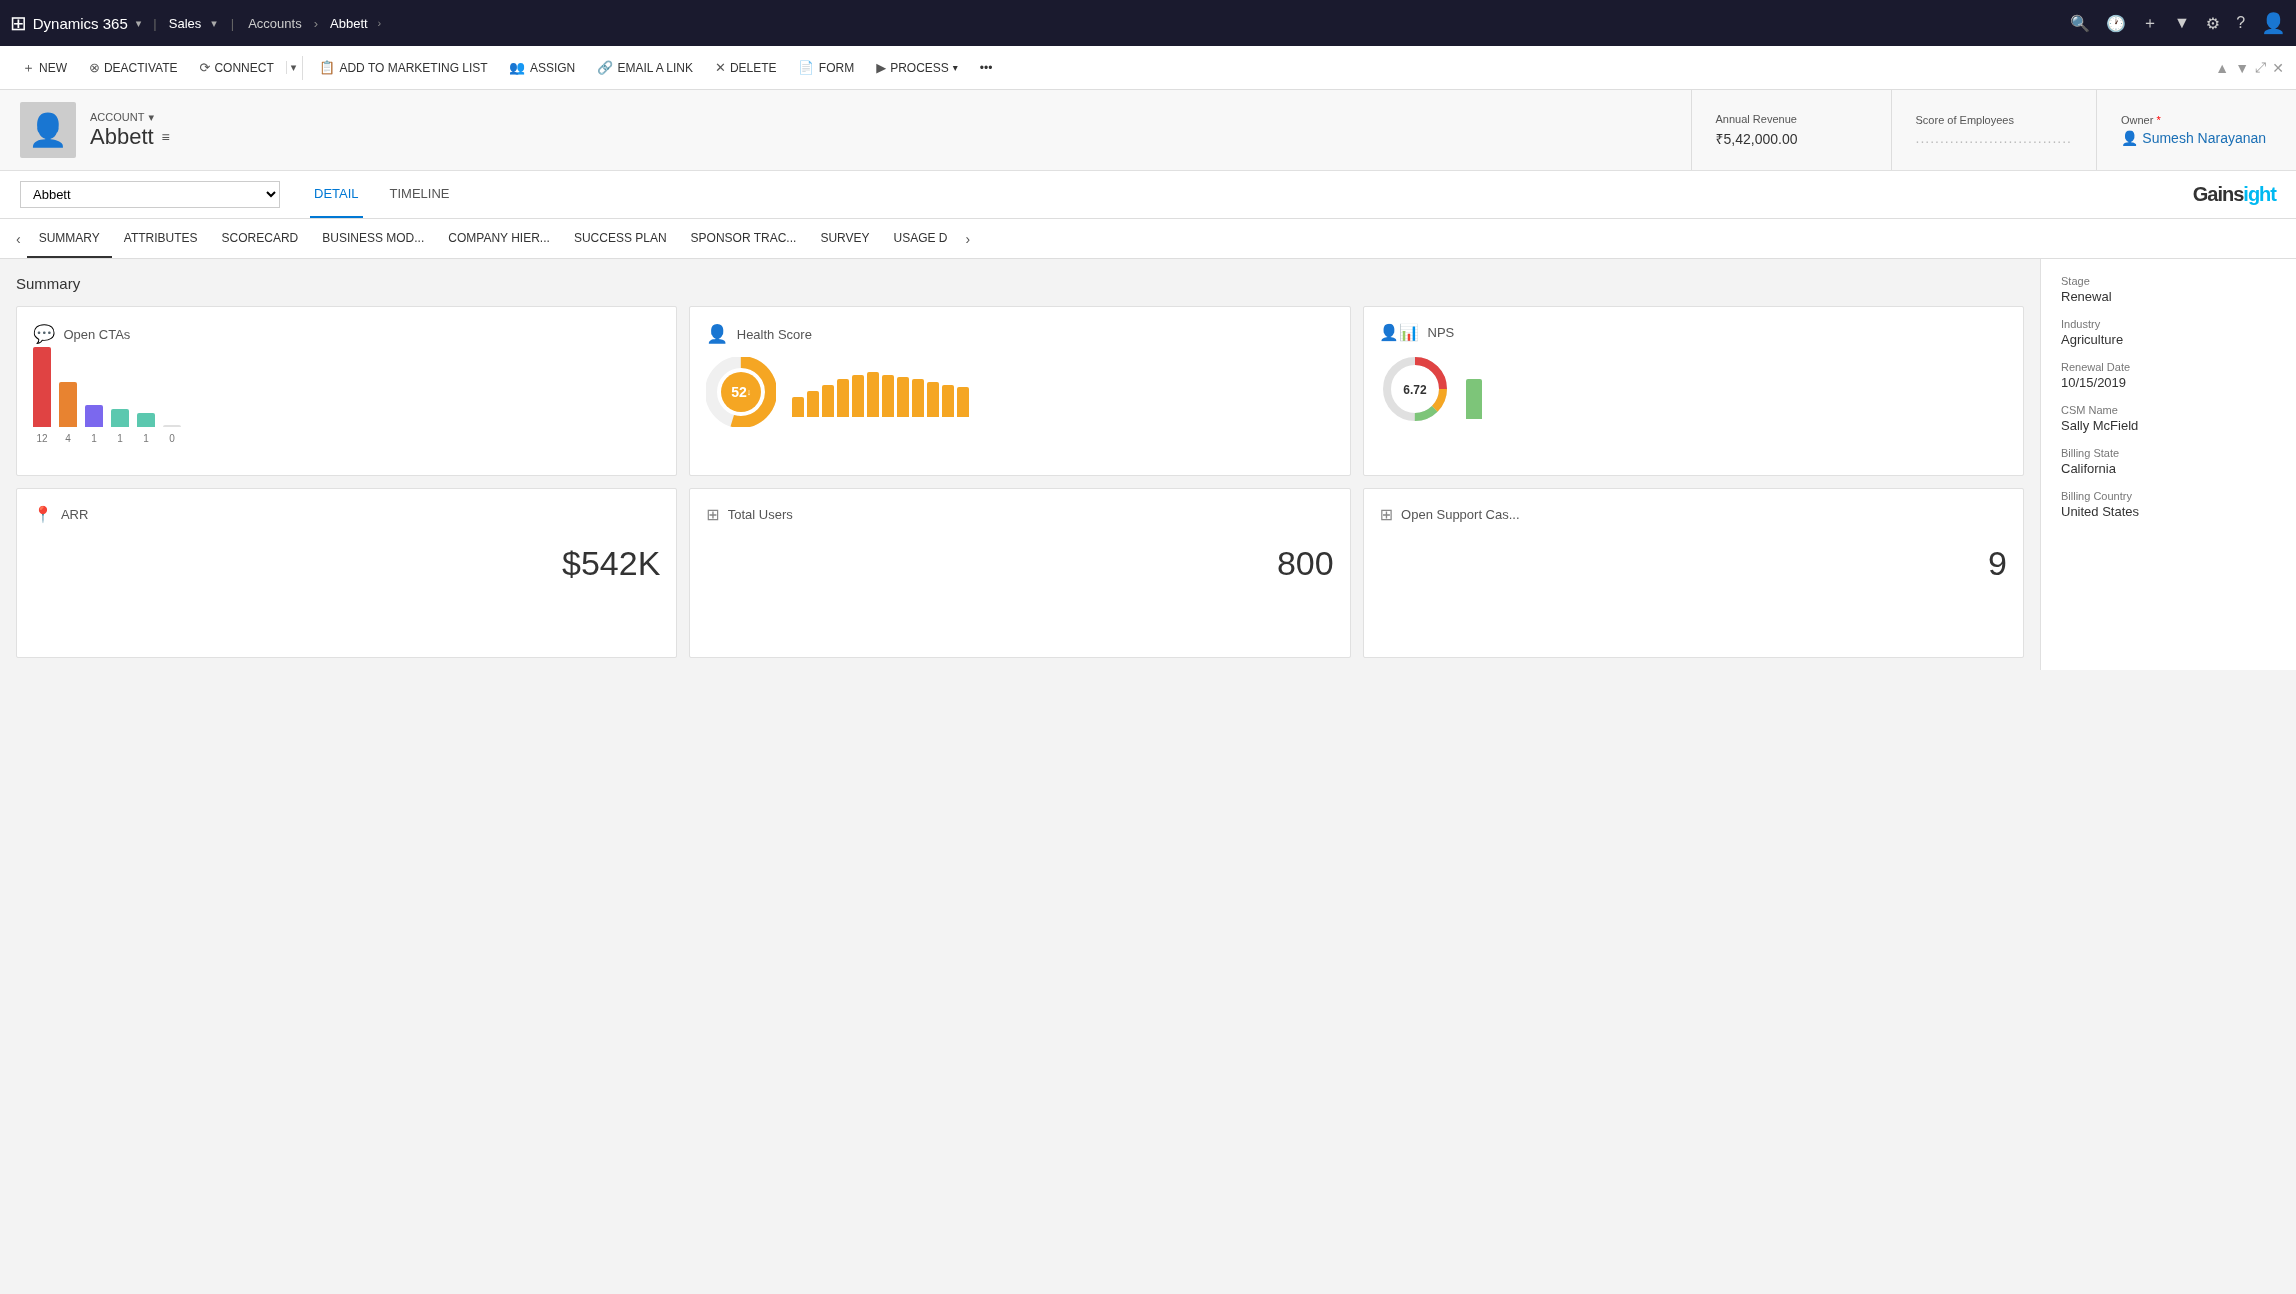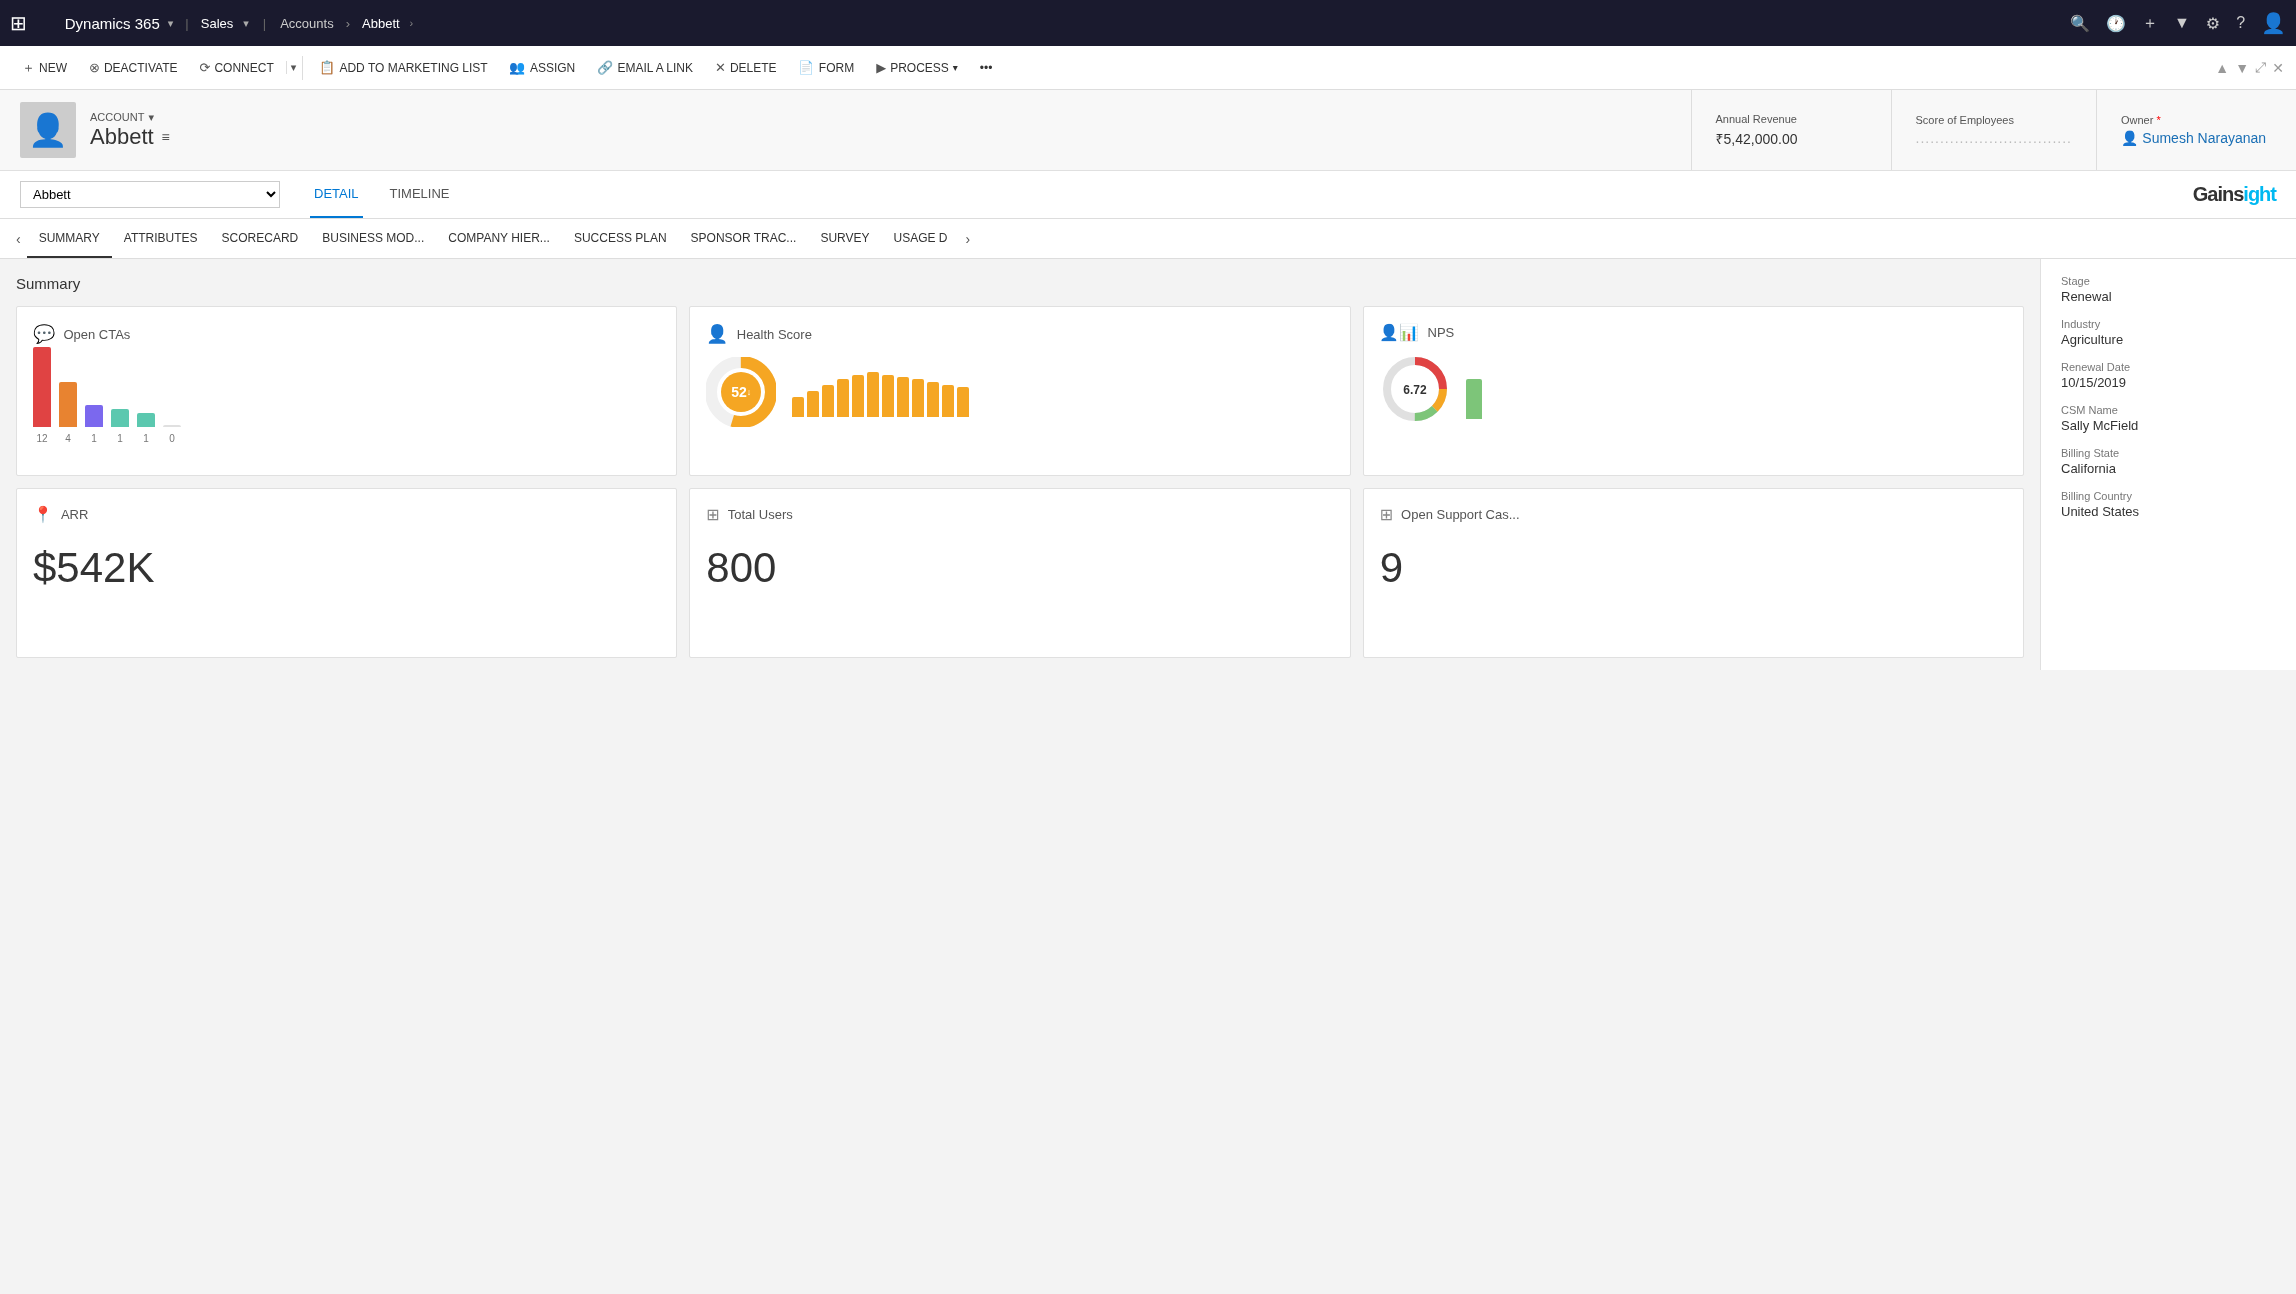--- a/index.html
+++ b/index.html
@@ -140,38 +140,38 @@
     .h-bar.filled { background: #f5a623; }
 
     
     .nps-content { display: flex; align-items: center; gap: 16px; margin-top: 8px; text-align: center; }
     .nps-gauge {
       width: 70px; height: 70px; position: relative;
     }
     .nps-svg { width: 70px; height: 70px; }
 
     
-    .metric-value { font-size: 42px; font-weight: 400; color: #333; margin-top: 20px; text-align: left; }
+    .metric-value { font-size: 34px; font-weight: 400; color: #333; margin-top: 20px; text-align: right; }
     .metric-icon { font-size: 16px; color: #888; }
 
     
     .right-panel {
       width: 256px; background: #fff; border-left: 1px solid #e0e0e0;
       padding: 16px 20px; font-size: 13px;
     }
     .right-field { margin-bottom: 14px; }
     .right-field-label { font-size: 11px; color: #777; margin-bottom: 2px; }
     .right-field-value { font-size: 13px; color: #333; font-weight: 400; }
   </style>
 </head>
 <body>
 
 <div class="top-nav">
   <span style="font-size:20px; cursor:pointer;">⊞</span>
-  <span style="font-size:15px; font-weight:400; margin-right:2px;margin-left:32px;">Dynamics 365</span>
+  <span style="font-size:15px; font-weight:400; margin-right:2px;">Dynamics 365</span>
   <span style="color:#aaa; font-size:11px;">▾</span>
   <span style="color:#666; margin:0 6px;">|</span>
   <span style="color:#fff; font-size:13px;">Sales</span>
   <span style="color:#aaa; font-size:11px; margin-left:4px;">▾</span>
   <span style="color:#666; margin:0 8px;">|</span>
   <span style="color:#ccc; font-size:13px;">Accounts</span>
   <span style="color:#888; margin:0 6px;">›</span>
   <span style="color:#fff; font-size:13px;">Abbett</span>
   <span style="color:#888; font-size:11px; margin-left:4px;">›</span>
   <div class="nav-right">

